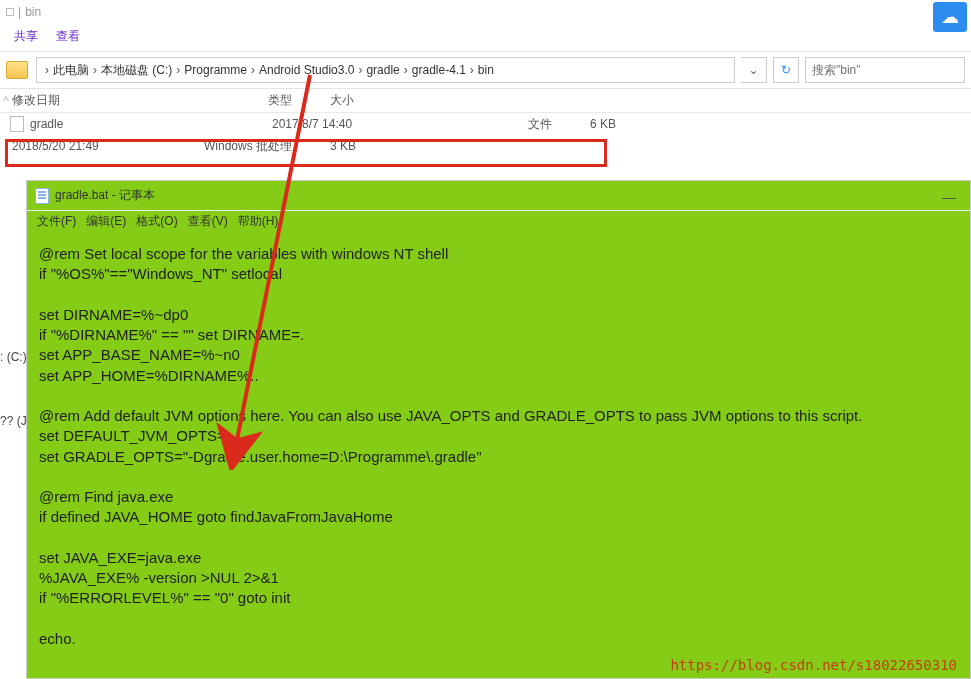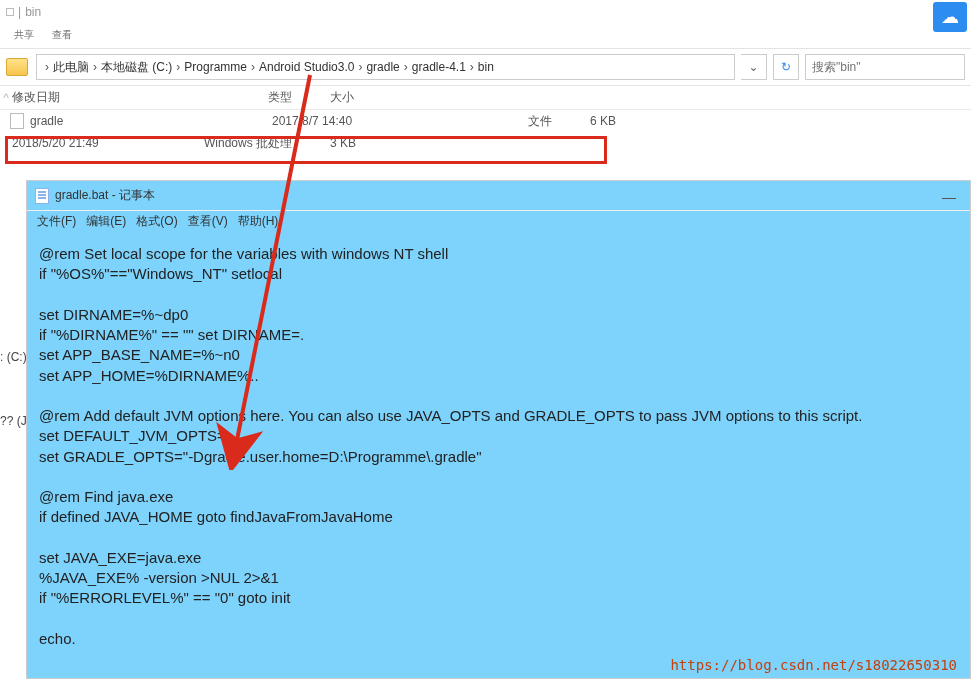--- a/index.html
+++ b/index.html
@@ -36,22 +36,22 @@
     display:flex;
     align-items:center;
     justify-content:center;
     font-size:18px;
     color:#fff;
   }
   .ribbon-menu {
     display: flex;
     gap: 18px;
     padding: 4px 14px 6px 14px;
-    color: #737373;
-    font-size: 10px;
+    color: #6d28d9;
+    font-size: 12px;
   }
   .hr-thin { border: none; border-top: 1px solid #e4e4e4; }
   .nav-row {
     height: 36px;
     display: flex;
     align-items: center;
     padding: 4px 6px;
     gap: 6px;
   }
   .folder-icon-sm {
@@ -143,21 +143,21 @@
     z-index:20;
   }
   
   .notepad {
     position:absolute;
     left:26px;
     top:180px;
     right:0;
     bottom:0;
     border:1px solid #ccc;
-    background:#7dd3fc;
+    background:#84cc16;
   }
   .np-title {
     height:30px;
     display:flex;
     align-items:center;
     padding:0 8px;
     color:#333;
     font-size:12px;
     position:relative;
     border-bottom:1px solid #eee;

